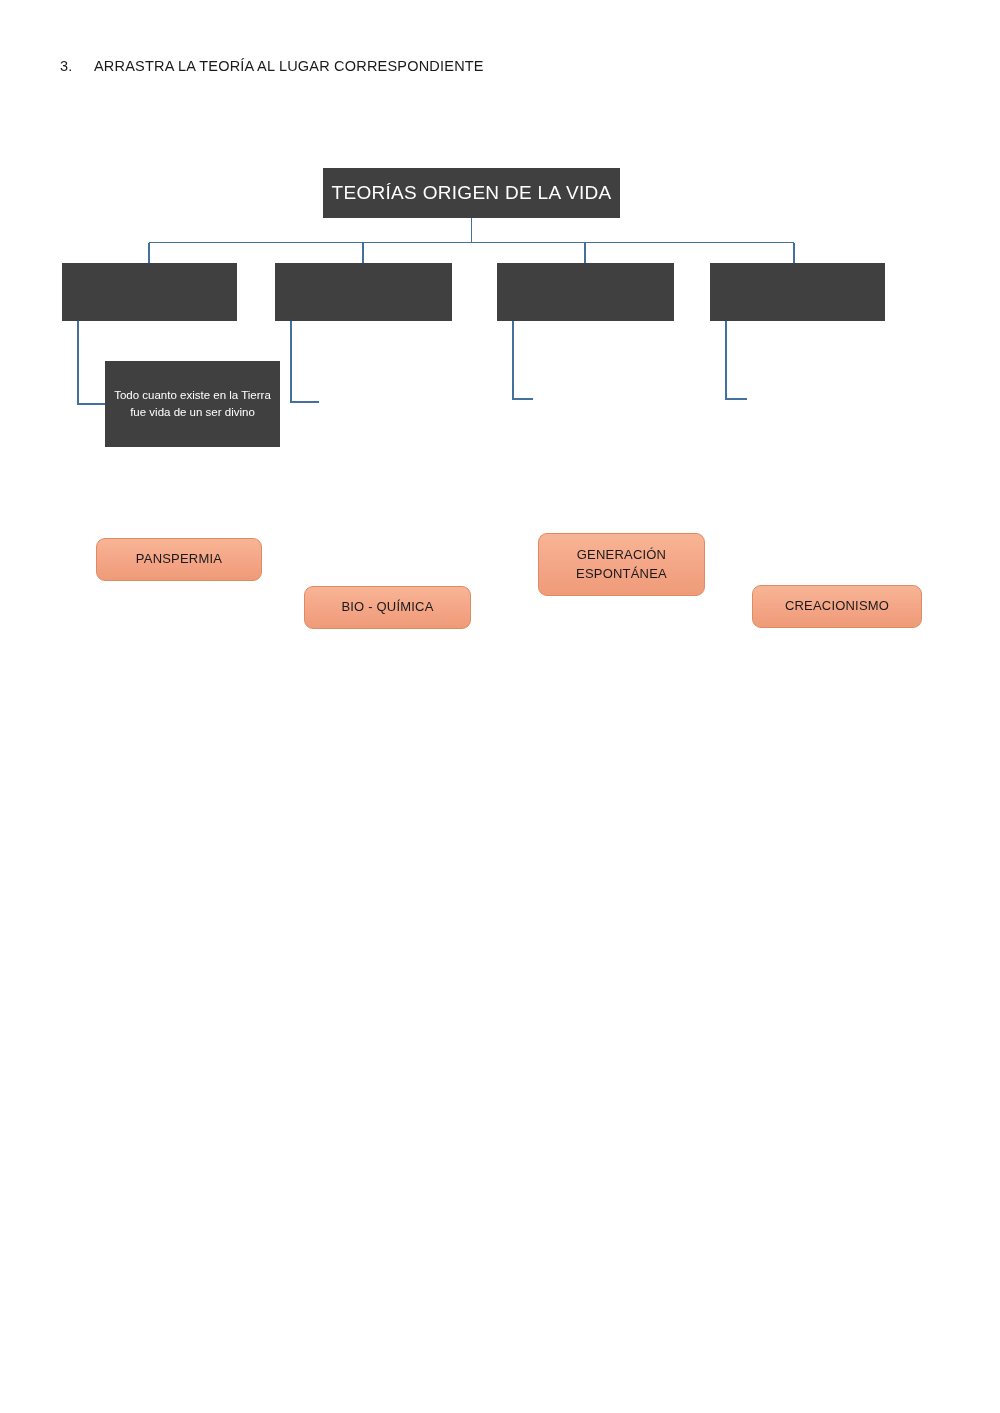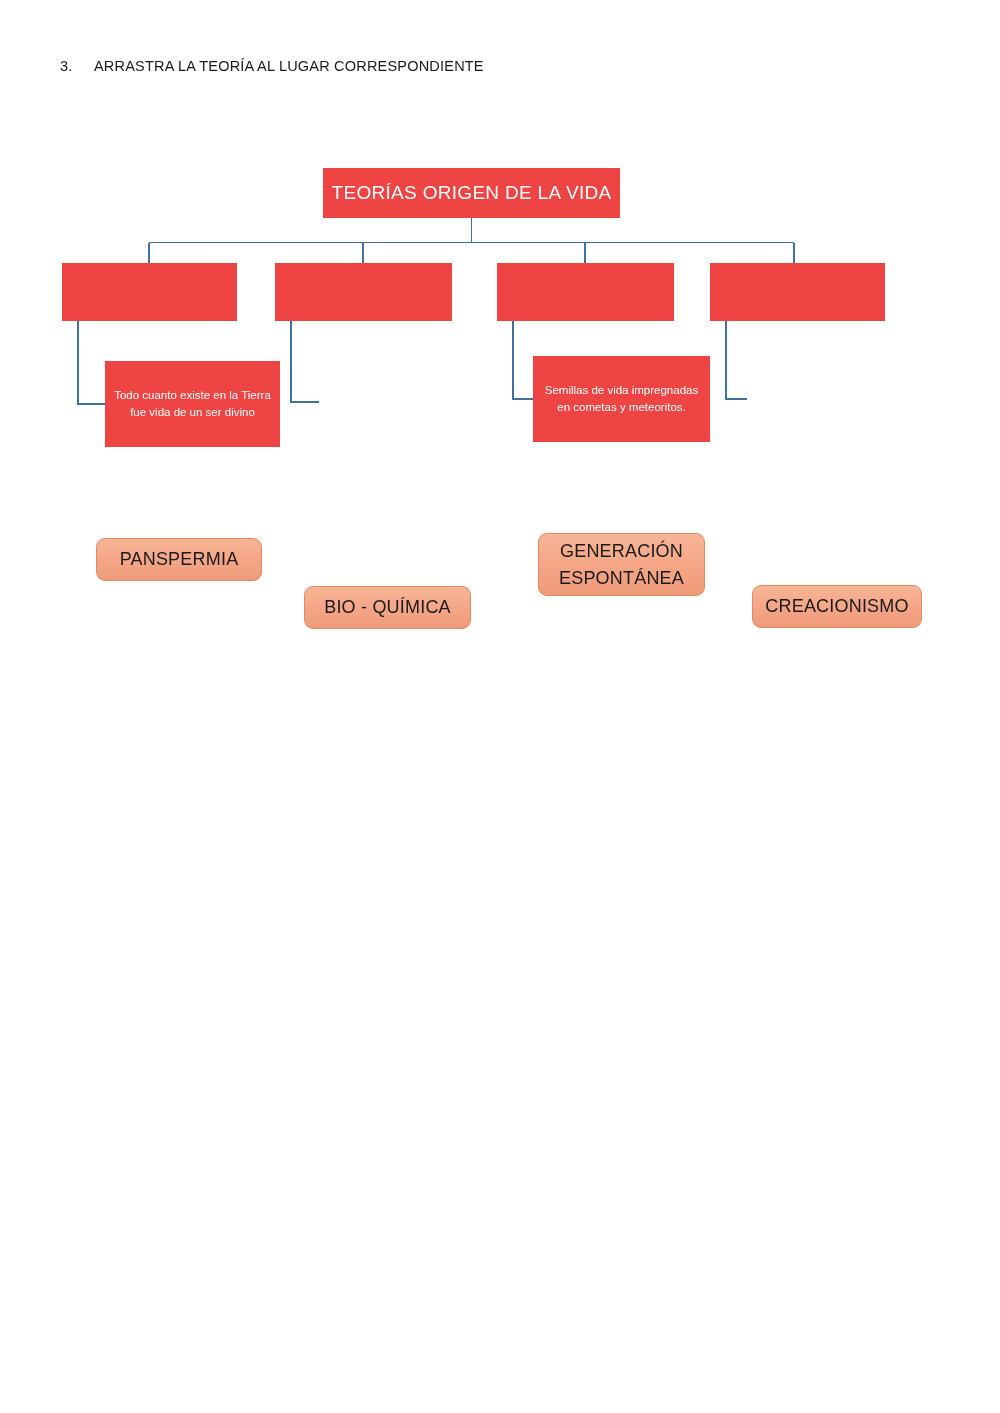--- a/index.html
+++ b/index.html
@@ -49,21 +49,21 @@
     left: 0;
     top: 0;
     width: 1000px;
     height: 700px;
     pointer-events: none;
   }
 
   
   .node {
     position: absolute;
-    background: #ef4444;
+    background: #404040;
     box-sizing: border-box;
     display: flex;
     align-items: center;
     justify-content: center;
     color: #ffffff;
   }
 
   #root-node {
     left: 323px;
     top: 168px;
@@ -99,21 +99,21 @@
     position: absolute;
     box-sizing: border-box;
     background: linear-gradient(180deg, #F7B595 0%, #F4A586 55%, #EE9B78 100%);
     border: 1px solid #E08A63;
     border-radius: 9px;
     display: flex;
     align-items: center;
     justify-content: center;
     text-align: center;
     color: #1a1a1a;
-    font-size: 18px;
+    font-size: 13px;
     line-height: 1.45;
     letter-spacing: 0.2px;
     cursor: move;
   }
   #chip-panspermia          { left: 96px;  top: 538px; width: 166px; height: 43px; }
   #chip-bio-quimica         { left: 304px; top: 586px; width: 167px; height: 43px; }
   #chip-generacion-espontanea { left: 538px; top: 533px; width: 167px; height: 63px; }
   #chip-creacionismo        { left: 752px; top: 585px; width: 170px; height: 43px; }
 </style>
 </head>
@@ -146,20 +146,19 @@
   </svg>
 
   <div class="node" id="root-node">TEORÍAS ORIGEN DE LA VIDA</div>
 
   <div class="node slot-node" id="slot-node-1"></div>
   <div class="node slot-node" id="slot-node-2"></div>
   <div class="node slot-node" id="slot-node-3"></div>
   <div class="node slot-node" id="slot-node-4"></div>
 
   <div class="node desc-node" id="desc-node-1">Todo cuanto existe en la Tierra fue vida de un ser divino</div>
-  <div class="node desc-node" id="desc-node-3">Semillas de vida impregnadas en cometas y meteoritos.</div>
 
   <div class="chip" id="chip-panspermia">PANSPERMIA</div>
   <div class="chip" id="chip-generacion-espontanea">GENERACIÓN ESPONTÁNEA</div>
   <div class="chip" id="chip-bio-quimica">BIO - QUÍMICA</div>
   <div class="chip" id="chip-creacionismo">CREACIONISMO</div>
 
 </div>
 
 </body></html>

